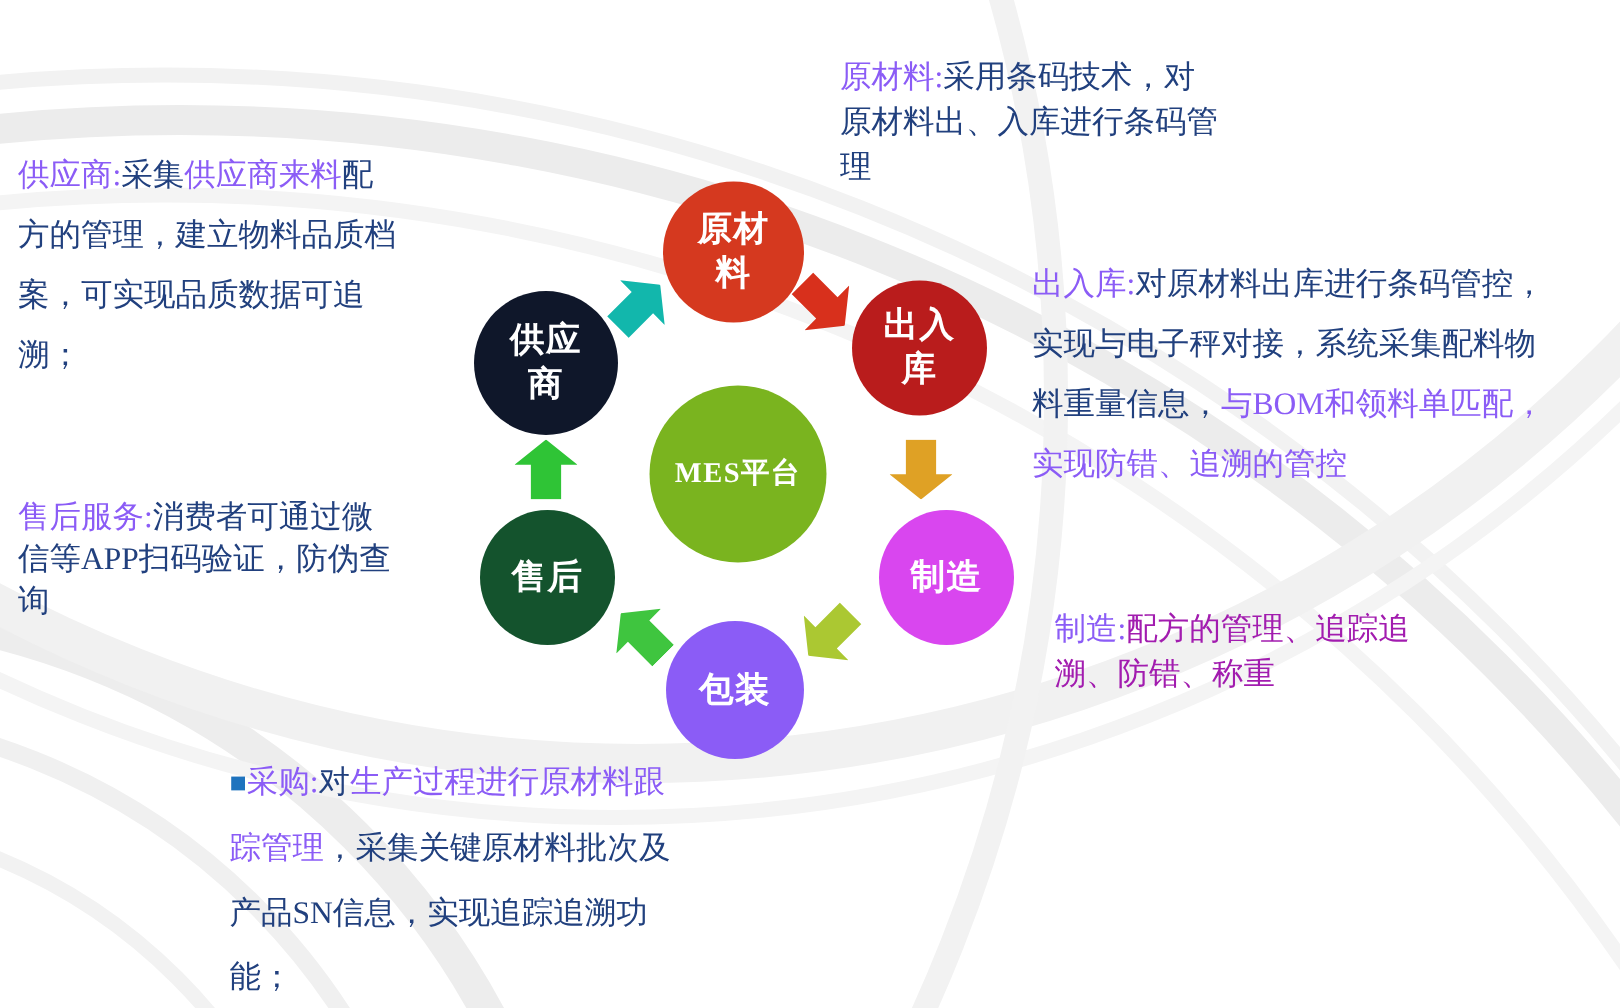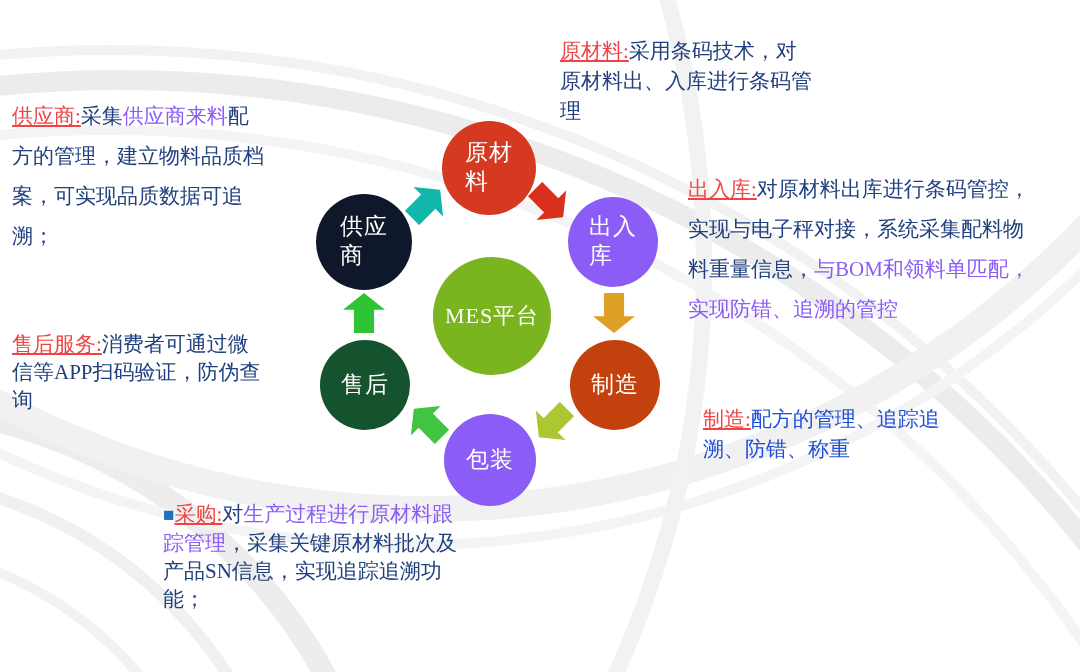--- a/index.html
+++ b/index.html
@@ -15,56 +15,56 @@
   #ring-d{left:-580px;top:470px;width:860px;height:860px;border:12px solid #f0f0f0;}
   #ring-e{left:-655px;top:395px;width:1010px;height:1010px;border:22px solid #ededed;}
   #ring-f{left:-510px;top:540px;width:720px;height:720px;border:10px solid #f2f2f2;}
   #ring-g{left:-500px;top:-1330px;width:1800px;height:1800px;border:26px solid #f1f1f1;}
   #ring-h{left:-560px;top:-1390px;width:1920px;height:1920px;border:10px solid #f4f4f4;}
   #ring-i{left:-1280px;top:-730px;width:1960px;height:1960px;border:16px solid #f2f2f2;}
 
   
   .node{
     position:absolute;border-radius:50%;display:flex;align-items:center;justify-content:center;
-    color:#ffffff;text-align:left;white-space:pre-line;z-index:2;
-    font-size:23px;line-height:1.25;letter-spacing:1px;
+    color:#ffffff;text-align:center;white-space:pre-line;z-index:2;
+    font-size:23px;line-height:1.25;letter-spacing:1px;font-weight:bold;
   }
   #node-raw{left:442px;top:121px;width:94px;height:94px;background:#d5391f;}
   #node-supplier{left:316px;top:194px;width:96px;height:96px;background:#0f172a;}
-  #node-inout{left:568px;top:197px;width:90px;height:90px;background:#8b5cf6;}
-  #node-center{left:433px;top:257px;width:118px;height:118px;background:#7ab41f;font-size:22px;letter-spacing:1px;}
+  #node-inout{left:568px;top:187px;width:90px;height:90px;background:#b91c1c;}
+  #node-center{left:433px;top:257px;width:118px;height:118px;background:#7ab41f;font-size:19px;letter-spacing:1px;}
   #node-after{left:320px;top:340px;width:90px;height:90px;background:#14532d;}
-  #node-mfg{left:570px;top:340px;width:90px;height:90px;background:#c2410c;}
+  #node-mfg{left:586px;top:340px;width:90px;height:90px;background:#d946ef;}
   #node-pack{left:444px;top:414px;width:92px;height:92px;background:#8b5cf6;}
 
   
   .arrow{
     position:absolute;width:42px;height:40px;z-index:1;
     clip-path:polygon(50% 0%,100% 42%,74% 42%,74% 100%,26% 100%,26% 42%,0% 42%);
   }
   #arrow-after-supplier{left:343px;top:293px;background:#2fc436;transform:rotate(0deg);}
   #arrow-supplier-raw{left:405px;top:184px;background:#12b7ac;transform:rotate(45deg);}
   #arrow-raw-inout{left:528px;top:183px;background:#d8301c;transform:rotate(135deg);}
   #arrow-inout-mfg{left:593px;top:293px;background:#dfa125;transform:rotate(180deg);}
   #arrow-mfg-pack{left:532px;top:403px;background:#abc832;transform:rotate(225deg);}
   #arrow-pack-after{left:407px;top:403px;background:#3fc53f;transform:rotate(-45deg);}
 
   
   .blk{position:absolute;z-index:3;font-size:21px;}
-  .t-blue{color:#ef4444;text-decoration:underline;}
+  .t-blue{color:#8b5cf6;}
   .t-navy{color:#21407e;}
   .t-red{color:#8b5cf6;}
-  .t-gray{color:#1d4ed8;}
+  .t-gray{color:#a21caf;}
   .t-bullet{color:#1e73be;font-family:"Liberation Sans","DejaVu Sans",sans-serif;font-size:19px;}
   #blk-raw{left:560px;top:36px;width:256px;line-height:30px;}
   #blk-supplier{left:12px;top:96px;width:256px;line-height:40px;}
   #blk-inout{left:688px;top:169px;width:352px;line-height:40px;}
   #blk-after{left:12px;top:330px;width:256px;line-height:28px;}
   #blk-mfg{left:703px;top:404px;width:262px;line-height:30px;}
-  #blk-purchase{left:163px;top:500px;width:296px;line-height:28px;}
+  #blk-purchase{left:153px;top:500px;width:296px;line-height:43px;}
 </style>
 </head>
 <body>
 
 <div class="ring" id="ring-a"></div>
 <div class="ring" id="ring-b"></div>
 <div class="ring" id="ring-c"></div>
 <div class="ring" id="ring-d"></div>
 <div class="ring" id="ring-e"></div>
 <div class="ring" id="ring-f"></div>

